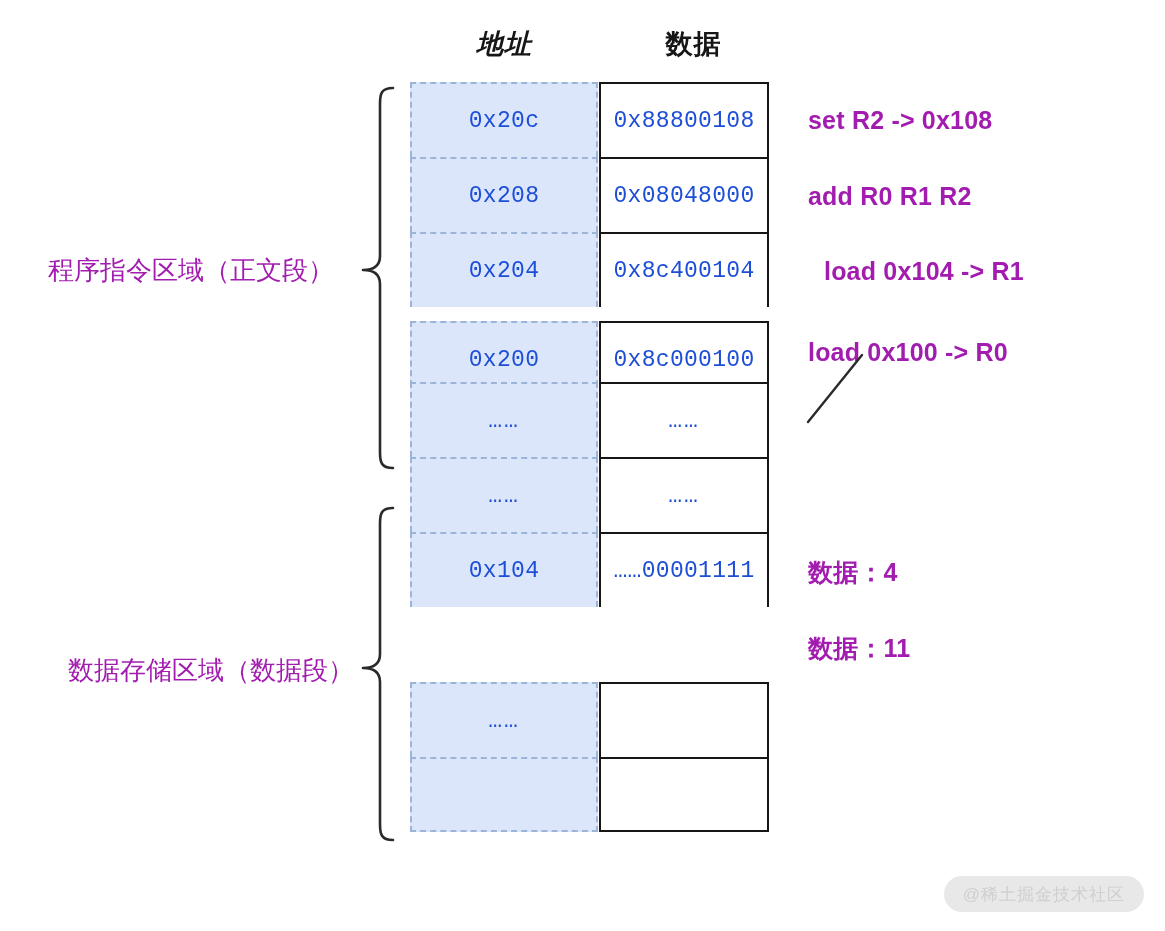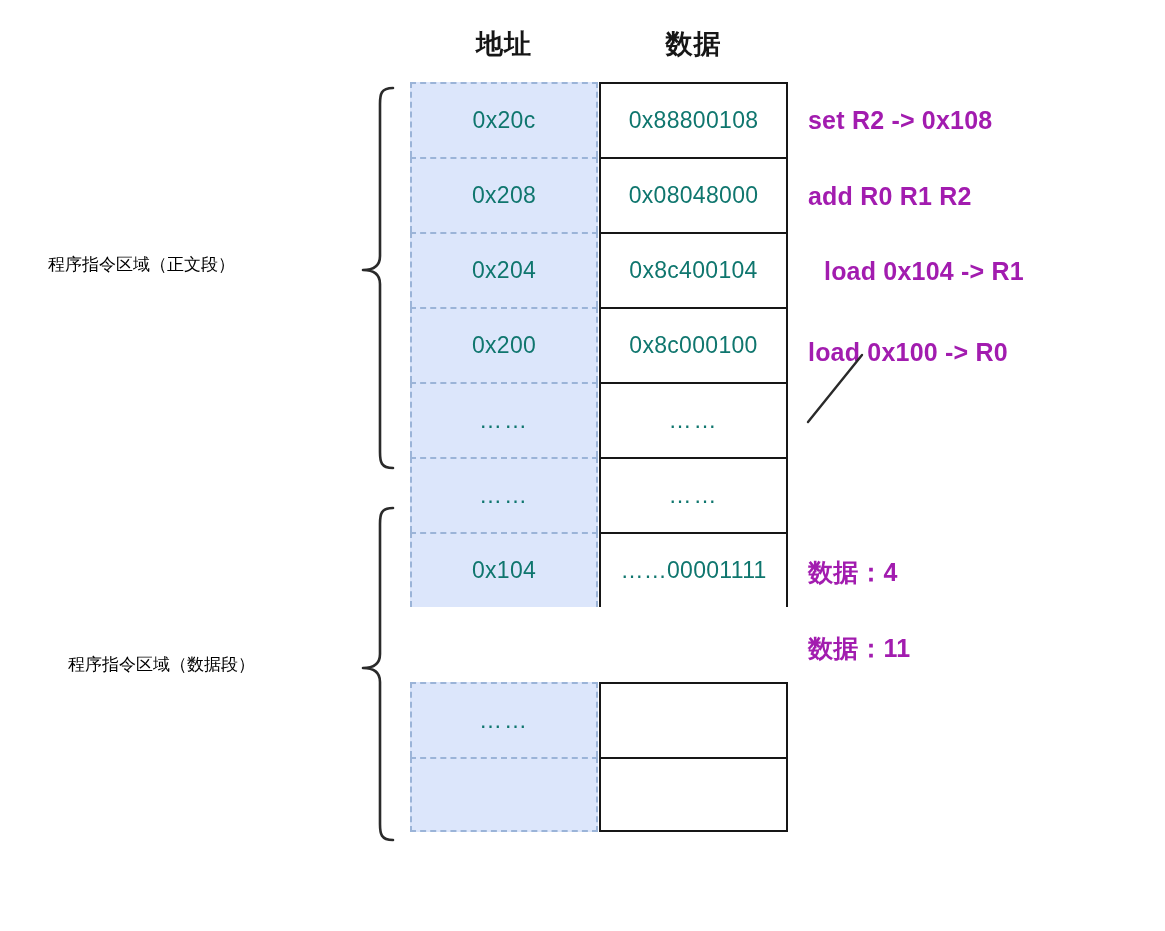--- a/index.html
+++ b/index.html
@@ -26,21 +26,21 @@
   
   .col-header {
     position: absolute;
     font-size: 27px;
     font-weight: bold;
     color: #161616;
     text-align: center;
     letter-spacing: 1px;
     white-space: nowrap;
   }
-  #hdr-address { left: 410px; top: 26px; width: 188px; }
+  #hdr-address { left: 410px; top: 26px; width: 188px; font-style: italic; }
   #hdr-data    { left: 599px; top: 26px; width: 189px; }
 
   
   #mem-table {
     position: absolute;
     left: 410px;
     top: 82px;
     width: 378px;
     height: 750px;
   }
@@ -63,57 +63,58 @@
     display: flex;
     align-items: center;
     justify-content: center;
   }
   .mem-row:last-child .cell-address {
     border-bottom: 2px dashed #9bb4d8;
   }
   .cell-data {
     position: absolute;
     left: 189px; top: 0;
-    width: 189px;
+    width: 170px;
     height: 75px;
     box-sizing: border-box;
     background: #ffffff;
     border: 2px solid #161616;
     border-bottom: none;
     display: flex;
     align-items: center;
     justify-content: center;
     text-align: right;
   }
   .mem-row:last-child .cell-data {
     border-bottom: 2px solid #161616;
   }
   .cell-text {
     font-size: 23px;
-    color: #0f766e;
+    color: #1d4ed8;
     white-space: nowrap;
     letter-spacing: 0.3px;
+    font-family: Liberation Mono, monospace;
   }
   .cell-text.ellipsis {
     font-size: 23px;
     letter-spacing: 2px;
   }
 
   
   .brace {
     position: absolute;
     color: #2a2a2a;
   }
   .brace svg { display: block; }
 
   
   .region-label {
     position: absolute;
-    font-size: 17px;
-    color: #000000;
+    font-size: 26px;
+    color: #a21caf;
     white-space: nowrap;
     text-align: right;
   }
   #label-text-segment { left: 48px; top: 253px; }
   #label-data-segment { left: 68px; top: 653px; }
 
   
   .annotation {
     position: absolute;
     left: 808px;
@@ -178,21 +179,21 @@
         </div>
       </div>
       <div class="mem-row" style="top: 150px;">
         <div class="cell-address">
           <span class="cell-text">0x204</span>
         </div>
         <div class="cell-data">
           <span class="cell-text">0x8c400104</span>
         </div>
       </div>
-      <div class="mem-row" style="top: 225px; padding-left: 46px;">
+      <div class="mem-row" style="top: 239px; padding-left: 46px;">
         <div class="cell-address">
           <span class="cell-text">0x200</span>
         </div>
         <div class="cell-data">
           <span class="cell-text">0x8c000100</span>
         </div>
       </div>
       <div class="mem-row" style="top: 300px;">
         <div class="cell-address">
           <span class="cell-text ellipsis">……</span>
@@ -243,29 +244,30 @@
   </div>
 
   <div class="brace" id="brace-data-segment" style="left:360px; top:506px;">
     <svg width="36" height="336" viewBox="0 0 36 336" fill="none" xmlns="http://www.w3.org/2000/svg">
       <path d="M33 2 C21 2 20 8 20 18 L20 148 C20 158 14 162 3 162
                C14 162 20 166 20 176 L20 318 C20 328 21 334 33 334" stroke="#2a2a2a" stroke-width="2.6" fill="none" stroke-linecap="round" stroke-linejoin="round"></path>
     </svg>
   </div>
 
   <div class="region-label" id="label-text-segment">程序指令区域（正文段）</div>
-  <div class="region-label" id="label-data-segment">程序指令区域（数据段）</div>
+  <div class="region-label" id="label-data-segment">数据存储区域（数据段）</div>
 
   <div id="annotations">
       <div class="annotation" style="top: 106px;">set R2 -&gt; 0x108</div>
       <div class="annotation" style="top: 182px;">add R0 R1 R2</div>
       <div class="annotation" style="top: 257px; margin-left: 16px;">load 0x104 -&gt; R1</div>
       <div class="annotation" style="top: 338px;">load 0x100 -&gt; R0</div>
       <div class="annotation" style="top: 556px;">数据：4</div>
       <div class="annotation" style="top: 632px;">数据：11</div>
     </div>
 
   <svg id="pointer-line" viewBox="0 0 80 90" xmlns="http://www.w3.org/2000/svg">
     <line x1="8" y1="82" x2="62" y2="15" stroke="#2a2a2a" stroke-width="2.4" stroke-linecap="round"></line>
   </svg>
 
+  <div id="watermark">@稀土掘金技术社区</div>
 
 </div>
 
 </body></html>

